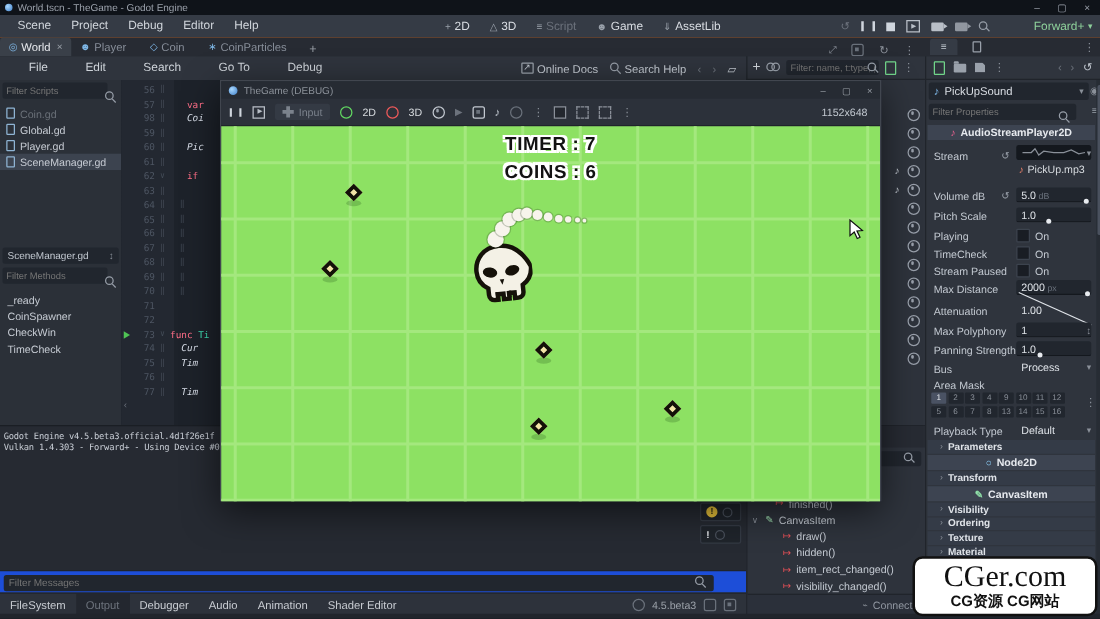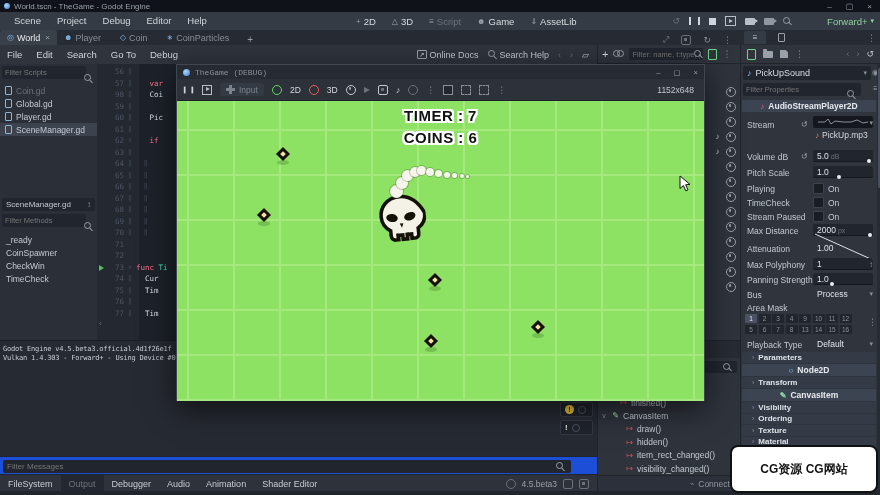--- a/index.html
+++ b/index.html
@@ -66,21 +66,21 @@
   #tabsrow .tab .tclose{color:#9aa0a8;font-size:8px;margin-left:2px;}
   #tabsrow .addtab{font-size:10px;color:#9aa0a8;padding:0 6px;}
   #tabsrow .spacericons{margin-left:auto;display:flex;gap:12px;padding-right:8px;color:#8a9099;font-size:9px;align-items:center;}
   #docktabs{left:740px;top:30px;width:140px;height:15px;background:#272b33;display:flex;align-items:center;gap:4px;padding:0 4px;box-sizing:border-box;}
   #docktabs .dtab{width:22px;height:13px;border-radius:2px 2px 0 0;display:flex;align-items:center;justify-content:center;font-size:8px;color:#c3c9d1;}
   #docktabs .dtab.active{background:#353b45;}
 
   
   #toolrow{left:0;top:45px;width:597px;height:19px;background:#2f343d;border-bottom:1px solid #20242b;display:flex;align-items:center;}
   #toolrow .menus{display:flex;}
-  #toolrow .menus div{padding:0 7px;font-size:9.5px;color:#cfd4da;}
+  #toolrow .menus div{padding:0 7px;font-size:9.5px;color:#cfd4da;margin-left:16px;}
   #toolrow .rgroup{margin-left:auto;display:flex;align-items:flex-end;gap:9px;padding-right:8px;font-size:9px;color:#c3c9d1;}
   #scenetoolbar{left:597px;top:45px;width:143px;height:19px;background:#2f343d;border-bottom:1px solid #20242b;border-left:1px solid #20242b;display:flex;align-items:center;gap:5px;padding:0 4px;box-sizing:border-box;}
   #scenetoolbar input{width:68px;height:12px;background:#21262e;border:none;border-radius:2px;color:#c3c9d1;font-size:7.5px;padding:0 3px;}
   #insptoolbar{left:740px;top:45px;width:140px;height:19px;background:#2f343d;border-bottom:1px solid #20242b;border-left:1px solid #20242b;display:flex;align-items:center;gap:7px;padding:0 6px;box-sizing:border-box;font-size:9px;color:#c3c9d1;}
   #insptoolbar .rg{margin-left:auto;display:flex;gap:7px;align-items:center;}
 
   
   #scriptspanel{left:0;top:64px;width:97px;height:276px;background:#2b3038;border-right:1px solid #1a1e24;}
   #scriptspanel input{position:absolute;left:2px;width:78px;height:13px;background:#21262e;border:none;border-radius:2px;color:#c3c9d1;font-size:7.5px;padding:0 3px;}
   #scriptspanel .magwrap{position:absolute;right:4px;}
@@ -95,21 +95,21 @@
   #codearea{left:97px;top:64px;width:500px;height:276px;background:#1d222a;overflow:hidden;
     background-image:linear-gradient(to right,#232831 0 42px,#1d222a 42px);}
   .cline{display:flex;height:11.5px;line-height:11.5px;font-family:"DejaVu Sans Mono",monospace;font-size:7.5px;}
   .cline .bparrow{width:9px;flex:0 0 auto;}
   .cline.exec .bparrow::after{content:"";display:block;margin:3px 0 0 2px;width:0;height:0;border-left:5px solid #4fc454;border-top:3px solid transparent;border-bottom:3px solid transparent;}
   .cline .lnum{width:18px;text-align:right;color:#4d5562;flex:0 0 auto;}
   .cline .gm{width:12px;text-align:center;color:#434b57;font-size:6.5px;flex:0 0 auto;}
   .cline span{white-space:pre;}
   .cline .cd{color:#434b57;font-size:6.5px;}
   .cline .ck{color:#ff6e87;}
-  .cline .ct{color:#d8dee8;}
+  .cline .ct{color:#d8dee8;font-style:italic;}
   .cline .cg{color:#3fe0b5;}
   #hscroll{position:absolute;left:2px;top:255px;color:#6b727c;font-size:8px;}
 
   
   #scenedock{left:597px;top:64px;width:143px;height:276px;background:#2e333c;border-left:1px solid #20242b;}
   #scenedock .trow{display:flex;align-items:center;justify-content:flex-end;gap:4px;height:15px;padding-right:5px;}
   #scenedock .trow .note{font-size:8px;color:#cfd5dd;width:9px;text-align:center;}
 
   
   #outputpanel{left:0;top:340px;width:597px;height:151px;background:#262a32;border-top:1px solid #1a1e24;}
@@ -166,21 +166,21 @@
   .caret-r{position:absolute;right:8px;color:#8a9099;font-size:7px;}
   .maskgrid{position:absolute;left:4px;display:flex;gap:1.5px;}
   .maskcell{width:12px;height:9px;background:#21262e;border-radius:1px;font-size:6.5px;color:#8a9099;text-align:center;line-height:9px;}
   .maskcell.on{background:#4a5263;color:#e6e9ee;}
   #inspscroll{position:absolute;right:0px;top:0;width:4px;height:427px;background:#272c34;}
   #inspscroll .thumb{position:absolute;left:0.5px;top:4px;width:3px;height:120px;background:#4a515e;border-radius:2px;}
 
   
   #gamewindow{left:176px;top:64px;width:529px;height:337px;background:#2a2f38;border:1px solid #41464f;box-sizing:border-box;box-shadow:0 8px 28px rgba(0,0,0,0.6);z-index:10;}
   #gwtitle{height:14px;background:#262b33;display:flex;align-items:center;gap:5px;padding:0 6px;}
-  #gwtitle .t{font-size:8px;color:#8b9199;font-family:Liberation Mono, monospace;}
+  #gwtitle .t{font-size:8px;color:#8b9199;}
   #gwtitle .wc{margin-left:auto;display:flex;gap:13px;font-size:7.5px;color:#9aa0a8;}
   #gwtoolbar{height:21px;background:#2c313a;border-bottom:1px solid #1f232a;display:flex;align-items:center;gap:8px;padding:0 6px;}
   #gwtoolbar .grp{display:flex;align-items:center;gap:8px;}
   #gwtoolbar .lbl{font-size:8.5px;color:#d6dade;}
   #gwtoolbar .inputbtn{display:flex;align-items:center;gap:4px;background:#343a44;border-radius:2px;height:13px;padding:0 6px;font-size:8.5px;color:#7b828c;}
   #gwtoolbar .res{margin-left:auto;font-size:8.5px;color:#c3c9d1;padding-right:4px;}
   #viewport{position:relative;width:527px;height:300px;background-color:#8de163;
     background-image:linear-gradient(to right,#a4e87e 0 2px,transparent 2px),linear-gradient(to bottom,#a4e87e 0 2px,transparent 2px);
     background-size:46px 45px;background-position:10px 28px;overflow:hidden;}
   .hud{position:absolute;left:0;right:0;text-align:center;font-weight:bold;font-size:15px;letter-spacing:0.5px;color:#121212;
@@ -999,17 +999,18 @@
       <span class="coinshadow" style="left:355px;top:232px"></span>
       <span class="coin" style="left:356px;top:221px"></span>
 
       <svg class="abs" style="left:502px;top:74px" width="12" height="17" viewBox="0 0 12 17">
         <path d="M1 1 L1 13.5 L4.4 10.6 L6.8 15.8 L9 14.8 L6.6 9.8 L11 9.4 Z" fill="#fff" stroke="#111" stroke-width="1"></path>
       </svg>
     </div>
   </div>
 
   <div id="watermark" class="abs">
+    <div class="l1">CGer.com</div>
     <div class="l2">CG资源 CG网站</div>
   </div>
 
   <div id="bottomstrip" class="abs"></div>
 </div>
 
 </body></html>

